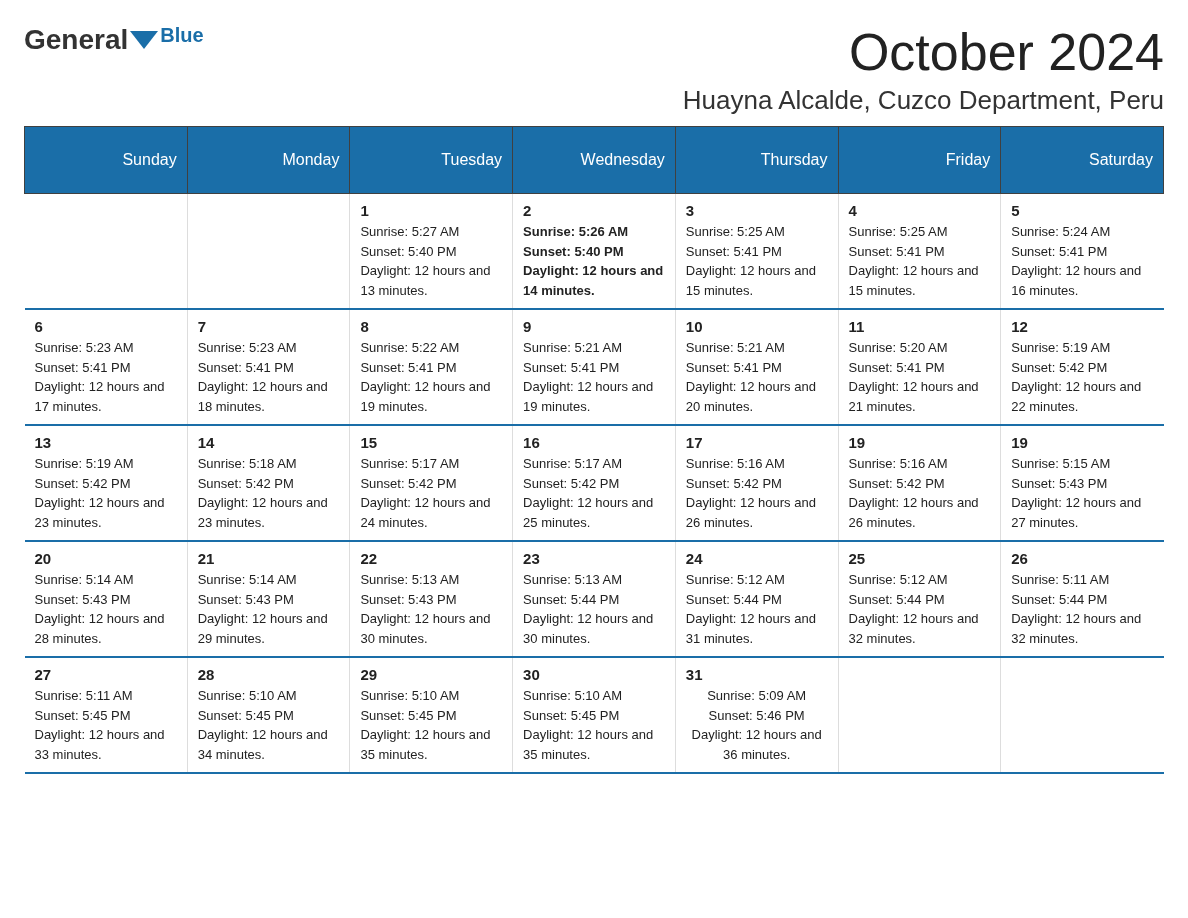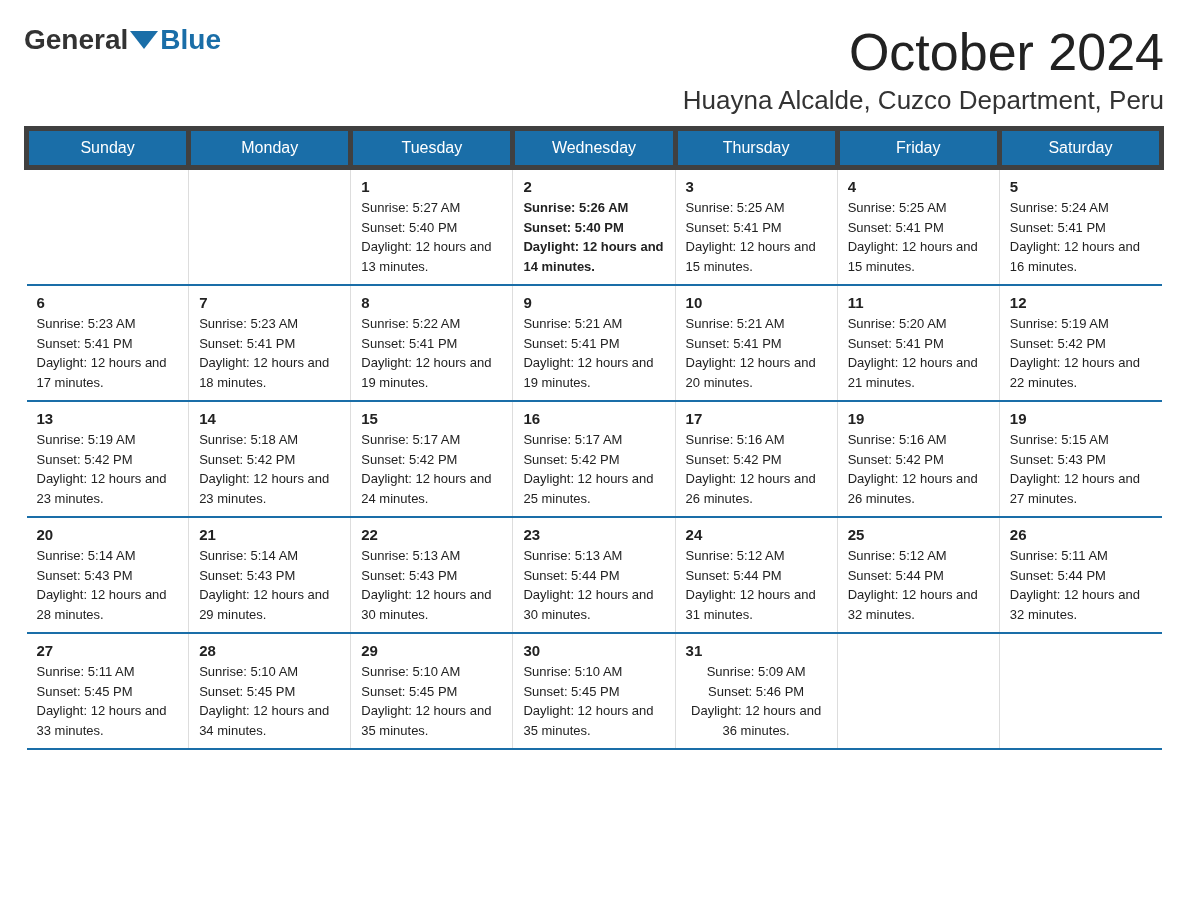--- a/index.html
+++ b/index.html
@@ -33,21 +33,21 @@
       height: 0;
       border-left: 14px solid transparent;
       border-right: 14px solid transparent;
       border-top: 18px solid #1a6ea8;
       display: inline-block;
       margin: 0 2px;
       vertical-align: middle;
     }
     .logo-blue {
       color: #1a6ea8;
-      font-size: 28px;
+      font-size: 20px;
       font-weight: bold;
     }
     .title-section {
       text-align: right;
     }
     .main-title {
       font-size: 52px;
       font-weight: normal;
       color: #222;
       line-height: 1.1;
@@ -62,23 +62,23 @@
       border-collapse: collapse;
       margin-top: 8px;
     }
     thead tr {
       background-color: #1a6ea8;
     }
     thead th {
       color: #fff;
       font-size: 16px;
       font-weight: normal;
-      padding: 8px 10px;
-      text-align: center;
-      border: 5px solid #404040;
+      padding: 24px 10px;
+      text-align: right;
+      border: 1px solid #404040;
     }
     tbody tr {
       border-bottom: 2px solid #1a6ea8;
     }
     tbody td {
       vertical-align: top;
       padding: 8px 10px;
       font-size: 13.5px;
       color: #222;
       width: 14.28%;

